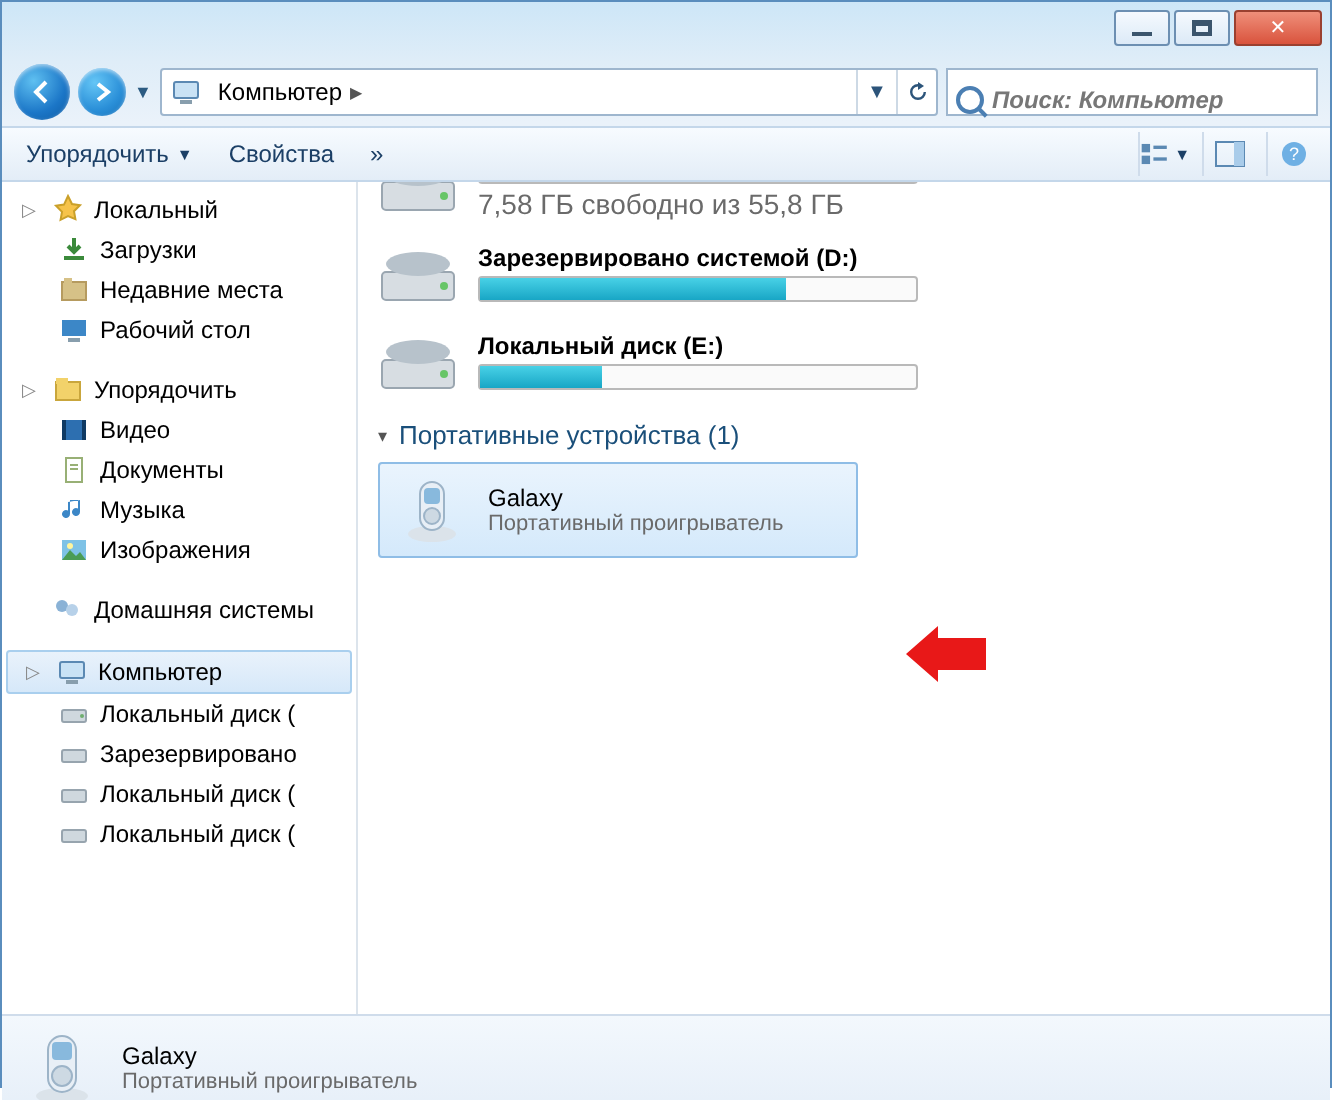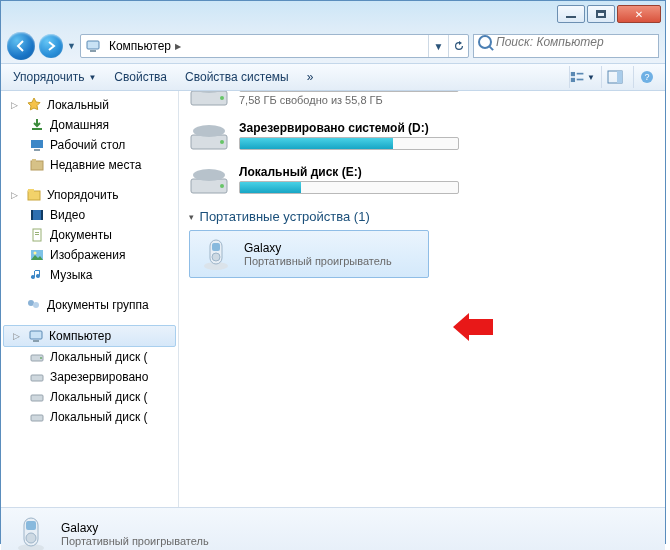--- a/index.html
+++ b/index.html
@@ -57,21 +57,21 @@
   flex:1; height:24px; background:#fff; border:1px solid #9eb6ce;
   display:flex;align-items:center; border-radius:2px;
 }
 .addr-icon{width:16px;height:16px;margin:0 4px;}
 .addr-seg{padding:0 4px;display:flex;align-items:center;height:100%;}
 .addr-seg .tri{margin-left:4px;font-size:8px;color:#555;}
 .addr-nav-btns{display:flex;height:100%;}
 .addr-btn{width:20px;border-left:1px solid #cdd9e5;display:flex;align-items:center;justify-content:center;color:#2c547a;font-size:10px;}
 .searchbox{
   width:186px;height:24px;background:#fff;border:1px solid #9eb6ce;
-  display:flex;align-items:flex-start;padding:0 4px;color:#777;font-style:italic;
+  display:flex;align-items:flex-end;padding:0 4px;color:#777;font-style:italic;font-weight:bold;
 }
 .search-icon{width:14px;height:14px;margin-right:4px;border:2px solid #4b7fb3;border-radius:50%;position:relative;}
 .search-icon:after{content:"";position:absolute;width:6px;height:2px;background:#4b7fb3;bottom:-2px;right:-4px;transform:rotate(45deg);}
 .toolbar{
   height:28px; background: linear-gradient(#f7fbff,#e3edf7);
   border-top:1px solid #c4d7ea; border-bottom:1px solid #c4d7ea;
   display:flex;align-items:center;padding:0 6px;gap:6px;color:#1b3f66;
 }
 .tb-item{display:flex;align-items:center;gap:4px;padding:2px 6px;}
 .tb-item .tri{font-size:8px;}
@@ -94,21 +94,21 @@
 .ico{width:16px;height:16px;display:inline-flex;align-items:center;justify-content:center;font-size:13px;}
 .main{
   flex:1; padding:4px 10px; overflow:auto; position:relative;
 }
 .drive-row{display:flex;gap:10px;margin-bottom:12px;}
 .drive-icon{width:40px;height:32px;}
 .drive-meta{}
 .drive-name{color:#000;margin-bottom:2px;font-weight:bold;}
 .bar{width:220px;height:13px;border:1px solid #b9b9b9;border-radius:2px;background:#fafafa;margin:2px 0;}
 .bar .fill{height:100%;background:linear-gradient(#48d1e6,#18a6c5);}
-.barinfo{color:#6a6a6a;font-size:11px;}
+.barinfo{color:#6a6a6a;font-size:14px;}
 .section-hdr{display:flex;align-items:center;gap:6px;color:#1a4f7a;margin:8px 0 6px;font-size:13px;}
 .section-hdr .tri{font-size:9px;color:#555;}
 .device-card{
   display:flex;gap:10px;align-items:center;width:240px;height:48px;
   background:linear-gradient(#eaf4fd,#d4e9fb);
   border:1px solid #8fbde6;border-radius:2px;padding:4px 8px;
 }
 .device-icon{width:36px;height:36px;}
 .dev-name{font-size:12px;color:#000;}
 .dev-sub{font-size:11px;color:#6a6a6a;}
@@ -182,23 +182,20 @@
 
   <div class="toolbar">
     <div class="tb-item">
       <span>Упорядочить</span>
         <span class="tri">▼</span>
     </div>
     <div class="tb-item">
         <span>Свойства</span>
       </div>
     <div class="tb-item">
-        <span>Свойства системы</span>
-      </div>
-    <div class="tb-item">
         <span>»</span>
       </div>
     <div class="tb-spacer"></div>
     <div class="tb-iconbtn">
       <svg width="18" height="14" viewBox="0 0 18 14">
           <rect x="1" y="1" width="5" height="5" fill="#5b89b3"></rect>
           <rect x="1" y="8" width="5" height="5" fill="#5b89b3"></rect>
           <rect x="8" y="2" width="8" height="2" fill="#5b89b3"></rect>
           <rect x="8" y="9" width="8" height="2" fill="#5b89b3"></rect>
         </svg>
@@ -231,39 +228,39 @@
           </span>
           <span>Локальный</span>
         </div>
         <div class="tree-row sub">
             <span class="ico">
               <svg width="14" height="14" viewBox="0 0 14 14">
                 <path d="M7 1v7M4 5l3 3 3-3" stroke="#3b8a3b" stroke-width="2" fill="none"></path>
                 <rect x="2" y="10" width="10" height="2" fill="#3b8a3b"></rect>
               </svg>
             </span>
-            <span>Домашняя</span>
+            <span>Загрузки</span>
+          </div>
+        <div class="tree-row sub">
+            <span class="ico">
+              <svg width="14" height="14" viewBox="0 0 14 14">
+                <rect x="1" y="3" width="12" height="9" fill="#d6c187" stroke="#b69b5f"></rect>
+                <rect x="2" y="1" width="4" height="3" fill="#d6c187"></rect>
+              </svg>
+            </span>
+            <span>Недавние места</span>
           </div>
         <div class="tree-row sub">
             <span class="ico">
               <svg width="14" height="14" viewBox="0 0 14 14">
                 <rect x="1" y="2" width="12" height="8" fill="#3c87c7"></rect>
                 <rect x="4" y="11" width="6" height="2" fill="#889ead"></rect>
               </svg>
             </span>
             <span>Рабочий стол</span>
-          </div>
-        <div class="tree-row sub">
-            <span class="ico">
-              <svg width="14" height="14" viewBox="0 0 14 14">
-                <rect x="1" y="3" width="12" height="9" fill="#d6c187" stroke="#b69b5f"></rect>
-                <rect x="2" y="1" width="4" height="3" fill="#d6c187"></rect>
-              </svg>
-            </span>
-            <span>Недавние места</span>
           </div>
       </div>
 
       <div class="tree-group">
         <div class="tree-row">
           <span class="tri">▷</span>
           <span class="ico">
               <svg width="16" height="16" viewBox="0 0 16 16">
                 <rect x="2" y="4" width="12" height="9" fill="#f2d26a" stroke="#c9a63c"></rect>
                 <rect x="2" y="2" width="6" height="3" fill="#f2d26a"></rect>
@@ -287,47 +284,47 @@
                 <rect x="3" y="1" width="8" height="12" fill="#fff" stroke="#98b075"></rect>
                 <rect x="5" y="4" width="4" height="1" fill="#98b075"></rect>
                 <rect x="5" y="6" width="4" height="1" fill="#98b075"></rect>
               </svg>
             </span>
             <span>Документы</span>
           </div>
         <div class="tree-row sub">
             <span class="ico">
               <svg width="14" height="14" viewBox="0 0 14 14">
+                <path d="M5 2v7a2 2 0 1 1-1-1.7V3l6-1v6a2 2 0 1 1-1-1.7V2z" fill="#3c87c7"></path>
+              </svg>
+            </span>
+            <span>Музыка</span>
+          </div>
+        <div class="tree-row sub">
+            <span class="ico">
+              <svg width="14" height="14" viewBox="0 0 14 14">
                 <rect x="1" y="2" width="12" height="10" fill="#7ec2e6"></rect>
                 <circle cx="5" cy="5" r="1.5" fill="#fff59d"></circle>
                 <path d="M1 12l4-5 3 3 2-2 3 4z" fill="#4a9c55"></path>
               </svg>
             </span>
             <span>Изображения</span>
-          </div>
-        <div class="tree-row sub">
-            <span class="ico">
-              <svg width="14" height="14" viewBox="0 0 14 14">
-                <path d="M5 2v7a2 2 0 1 1-1-1.7V3l6-1v6a2 2 0 1 1-1-1.7V2z" fill="#3c87c7"></path>
-              </svg>
-            </span>
-            <span>Музыка</span>
           </div>
       </div>
 
       <div class="tree-group">
         <div class="tree-row">
           <span class="tri"></span>
           <span class="ico">
               <svg width="16" height="16" viewBox="0 0 16 16">
                 <circle cx="5" cy="6" r="3" fill="#8ab2d6"></circle>
                 <circle cx="10" cy="8" r="3" fill="#b7d1e9"></circle>
               </svg>
             </span>
-          <span>Документы группа</span>
+          <span>Домашняя системы</span>
         </div>
       </div>
 
       <div class="tree-group">
         <div class="tree-row selected">
           <span class="tri">▷</span>
           <span class="ico">
               <svg width="16" height="16" viewBox="0 0 16 16">
                 <rect x="2" y="3" width="12" height="8" rx="1" fill="#c9e2f5" stroke="#5b89b3"></rect>
                 <rect x="5" y="12" width="6" height="2" fill="#889ead"></rect>

